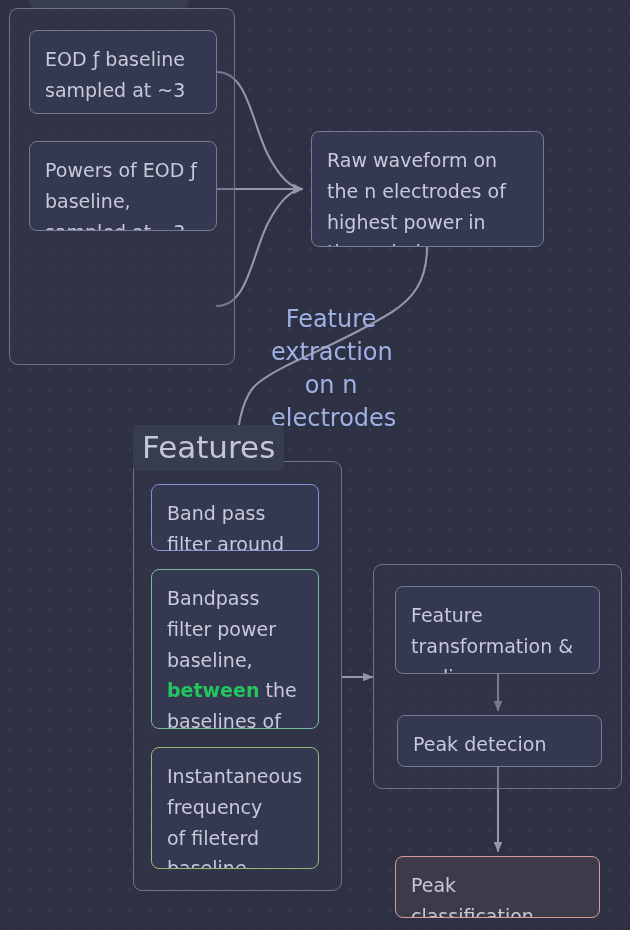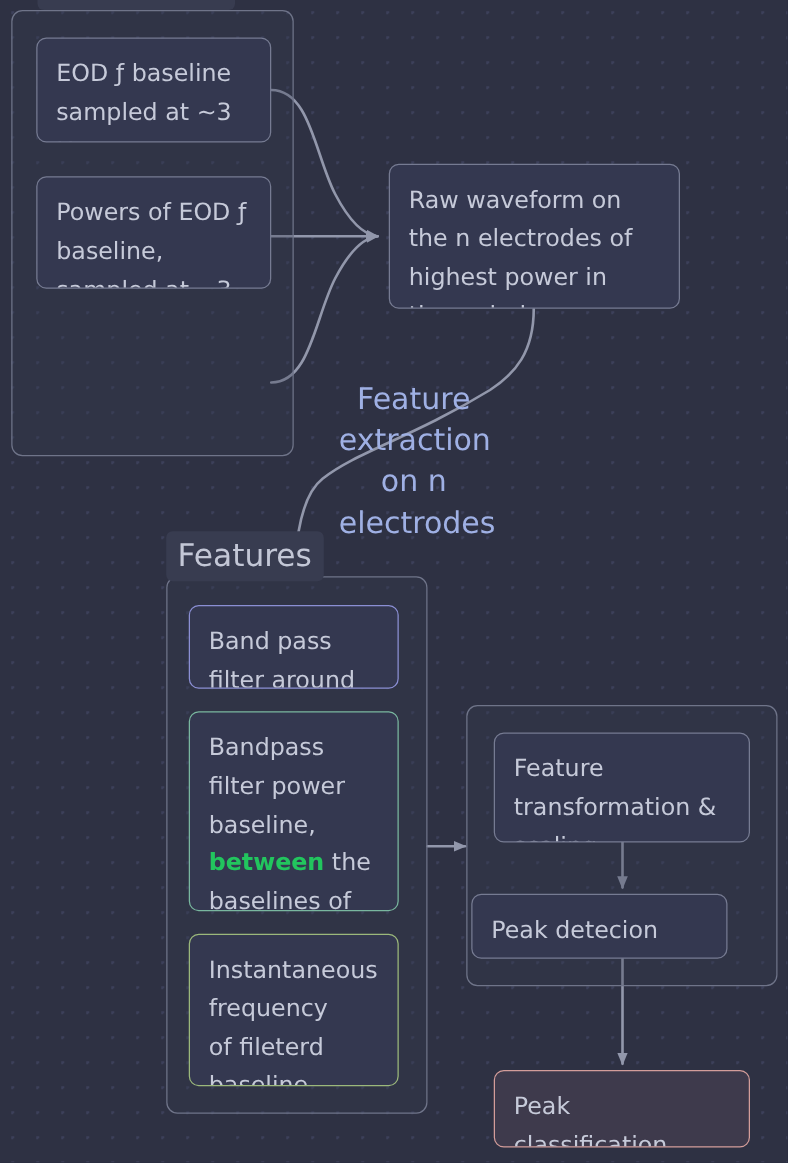--- a/index.html
+++ b/index.html
@@ -38,21 +38,21 @@
     background: rgba(54,58,78,0.30);
     z-index: 2;
   }
   .group-label {
     position: absolute;
     box-sizing: border-box;
     z-index: 6;
     background: #383c50;
     border-radius: 5px;
     color: #c3c7d6;
-    font-size: 25px;
+    font-size: 31px;
     line-height: 1.0;
     padding: 7px 9px 8px 9px;
     white-space: nowrap;
     font-weight: 400;
   }
 
   
   .node {
     position: absolute;
     box-sizing: border-box;
@@ -147,17 +147,17 @@
   <div class="node accent-teal" style="left:151px; top:569px; width:168px; height:160px;"><span>Bandpass filter power baseline, </span><b>between</b><span> the baselines of other individuals</span></div>
 
   <div class="node accent-green" style="left:151px; top:747px; width:168px; height:122px; white-space:pre-line;">Instantaneous frequency
 of fileterd baseline</div>
 
 
   <div class="group" style="left:373px; top:564px; width:249px; height:225px;"></div>
 
   <div class="node" style="left:395px; top:586px; width:205px; height:88px;">Feature transformation &amp; scaling</div>
 
-  <div class="node" style="left:377px; top:715px; width:205px; height:52px;">Peak detecion</div>
+  <div class="node" style="left:397px; top:715px; width:205px; height:52px;">Peak detecion</div>
 
   <div class="node accent-salmon" style="left:395px; top:856px; width:205px; height:62px;">Peak classification</div>
 
 </div>
 
 </body></html>

